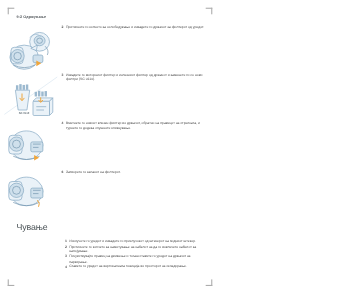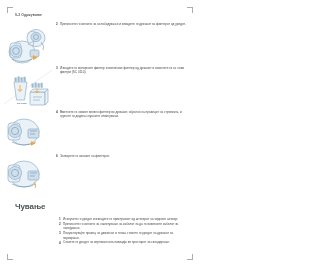--- a/index.html
+++ b/index.html
@@ -81,21 +81,21 @@
     line-height: 4.3px;
     color: #4a4a4a;
     text-align: left;
   }
 
   
   .section-title {
     position: absolute;
     left: 15px;
     font-size: 8px;
-    font-weight: bold;
+    font-weight: normal;
     color: #4c5458;
     letter-spacing: -.1px;
   }
 
   
   .storage-list {
     position: absolute;
     left: 59px;
     width: 129px;
   }

